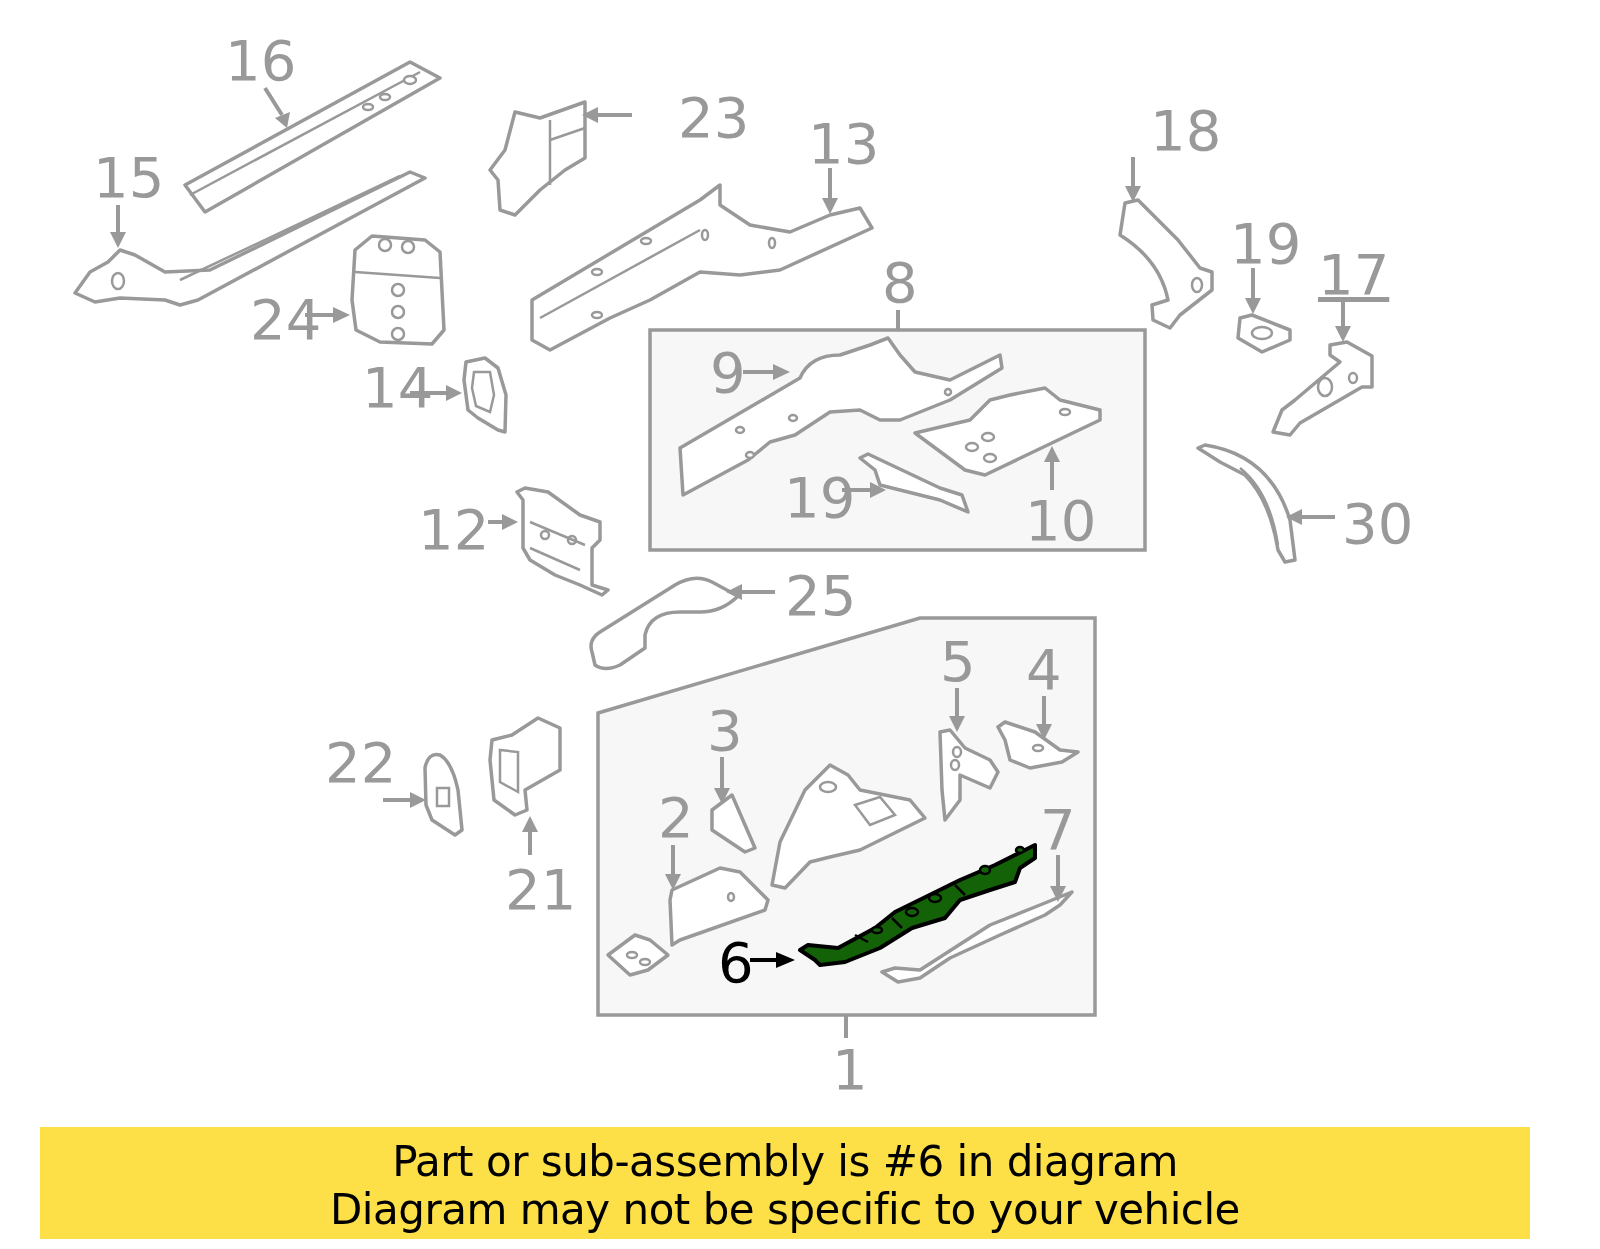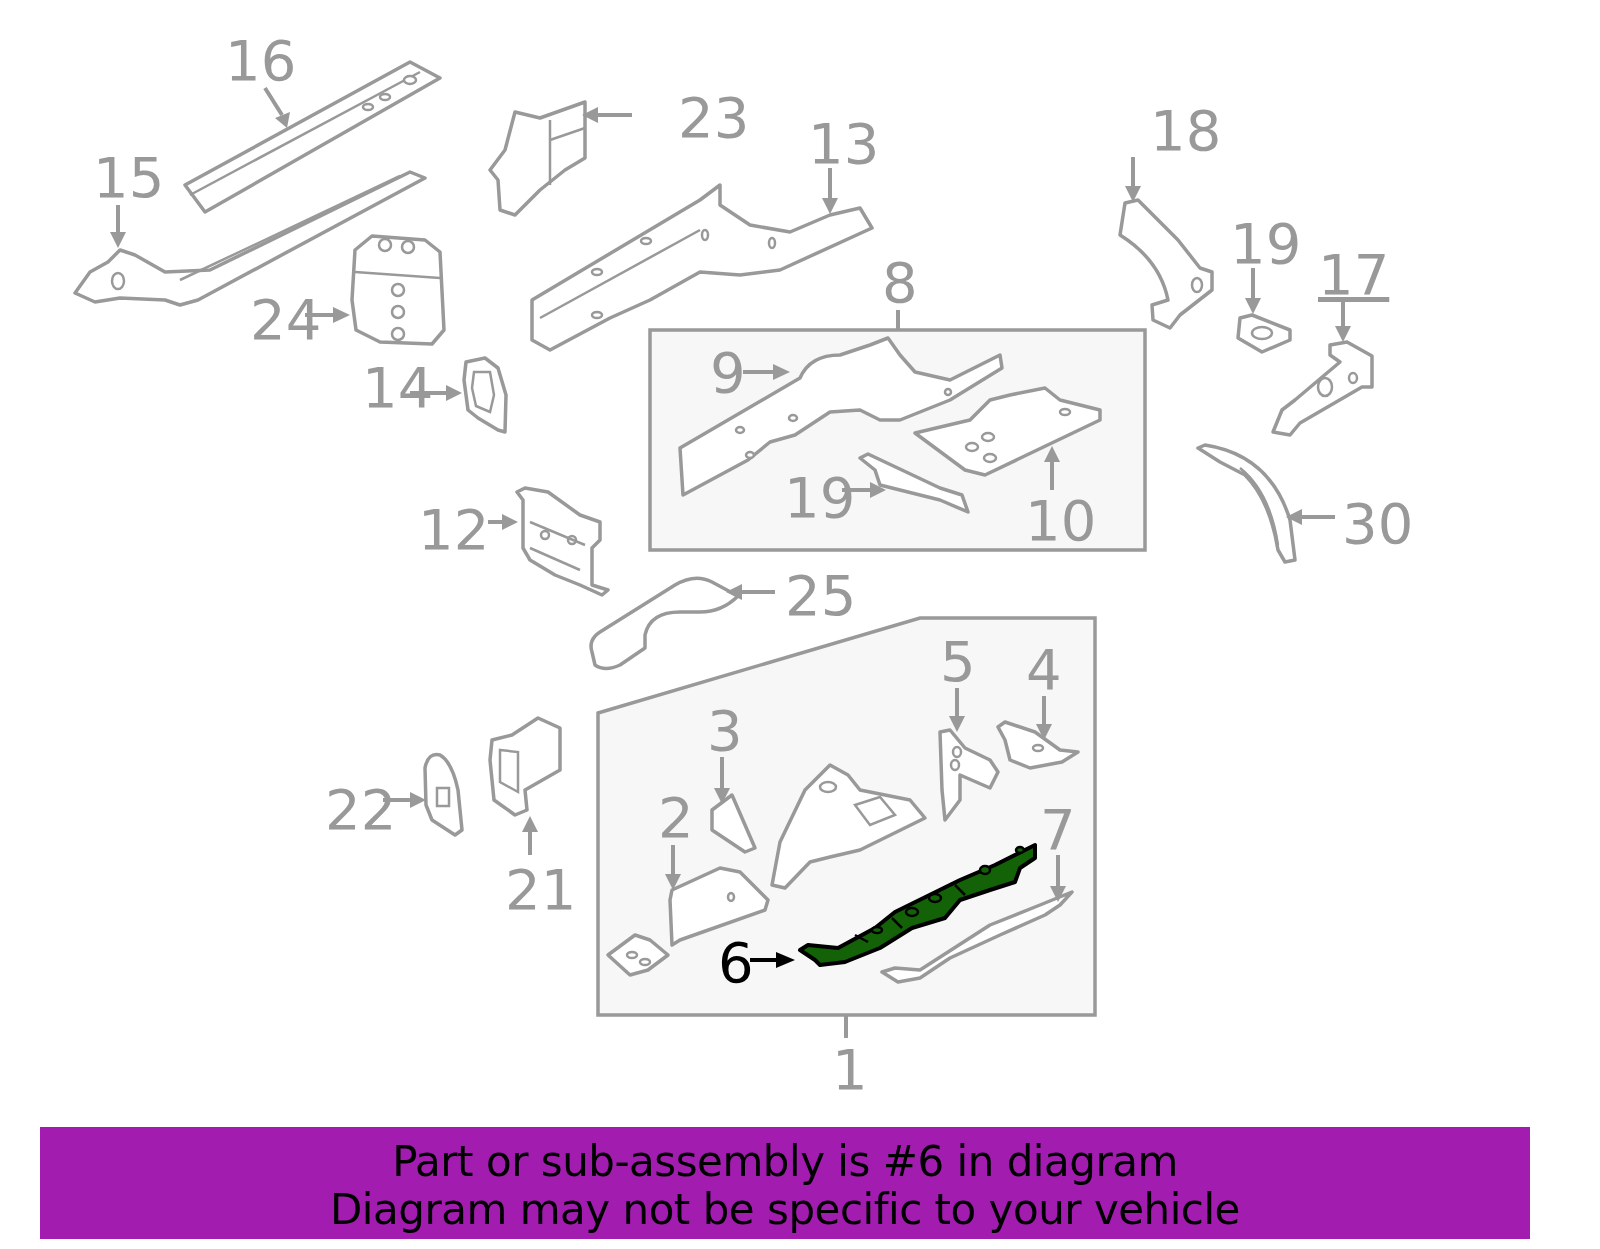--- a/index.html
+++ b/index.html
@@ -1,20 +1,20 @@
 <!DOCTYPE html>
 <html><head>
 <meta charset="utf-8">
 <style>
   html, body { margin: 0; padding: 0; background: #ffffff; }
   body { width: 1600px; height: 1249px; position: relative; overflow: hidden; font-family: "DejaVu Sans", sans-serif; }
   #diagram { position: absolute; left: 0; top: 0; width: 1600px; height: 1100px; }
   .callout { position: absolute; font-family: "DejaVu Sans", sans-serif; font-size: 56px; line-height: 1; color: #999999; }
   .callout.active { color: #000000; }
-  #banner { position: absolute; left: 40px; top: 1127px; width: 1490px; height: 112px; background: #a21caf; }
+  #banner { position: absolute; left: 40px; top: 1127px; width: 1490px; height: 112px; background: #fde047; }
   #banner .line { position: absolute; left: 0; width: 100%; text-align: center; color: #000000; font-size: 42px; font-family: "DejaVu Sans", sans-serif; line-height: 1; letter-spacing: -0.5px; }
   #banner .l1 { top: 14px; }
   #banner .l2 { top: 62px; }
   svg .part { fill: #ffffff; stroke: #999999; stroke-width: 3.5; stroke-linejoin: round; }
   svg .detail { fill: none; stroke: #999999; stroke-width: 2.5; }
   svg .hole { fill: #ffffff; stroke: #999999; stroke-width: 2.5; }
   svg .box { fill: #f7f7f7; stroke: #999999; stroke-width: 3.5; }
   svg .leader { stroke: #999999; stroke-width: 4; fill: none; }
   svg .arrowhead { fill: #999999; }
   svg .hl-part { fill: #136207; stroke: #000000; stroke-width: 4; stroke-linejoin: round; }
@@ -242,21 +242,21 @@
 <span class="callout" style="left:418px;top:502px;">12</span>
 <span class="callout" style="left:808px;top:116px;">13</span>
 <span class="callout" style="left:362px;top:360px;">14</span>
 <span class="callout" style="left:93px;top:150px;">15</span>
 <span class="callout" style="left:225px;top:33px;">16</span>
 <span class="callout" style="left:1318px;top:247px;text-decoration:underline;">17</span>
 <span class="callout" style="left:1110px;top:103px;margin-left:40px;">18</span>
 <span class="callout" style="left:1230px;top:216px;">19</span>
 <span class="callout" style="left:1342px;top:496px;">30</span>
 <span class="callout" style="left:505px;top:862px;">21</span>
-<span class="callout" style="left:325px;top:782px;">22</span>
+<span class="callout" style="left:325px;top:735px;">22</span>
 <span class="callout" style="left:636px;top:90px;margin-left:42px;">23</span>
 <span class="callout" style="left:250px;top:292px;text-align:right;">24</span>
 <span class="callout" style="left:785px;top:568px;">25</span>
 </div>
 
 <div id="banner">
   <div class="line l1">Part or sub-assembly is #6 in diagram</div>
   <div class="line l2">Diagram may not be specific to your vehicle</div>
 </div>
 

